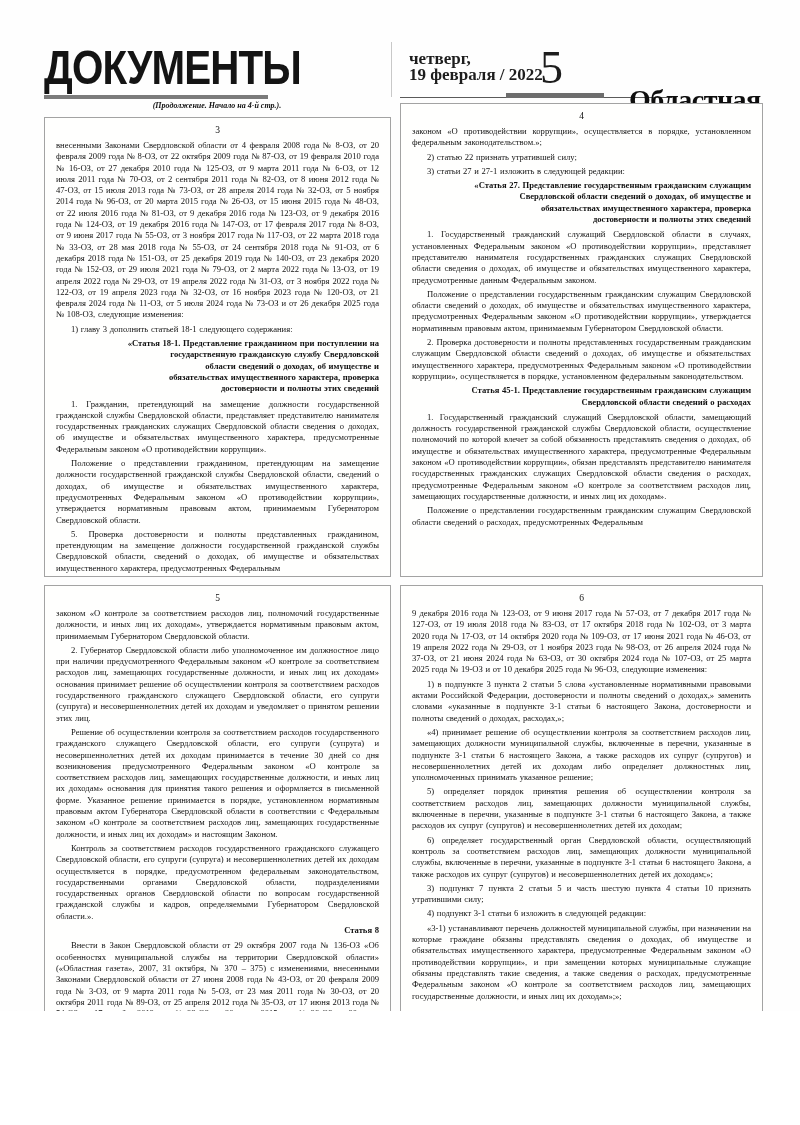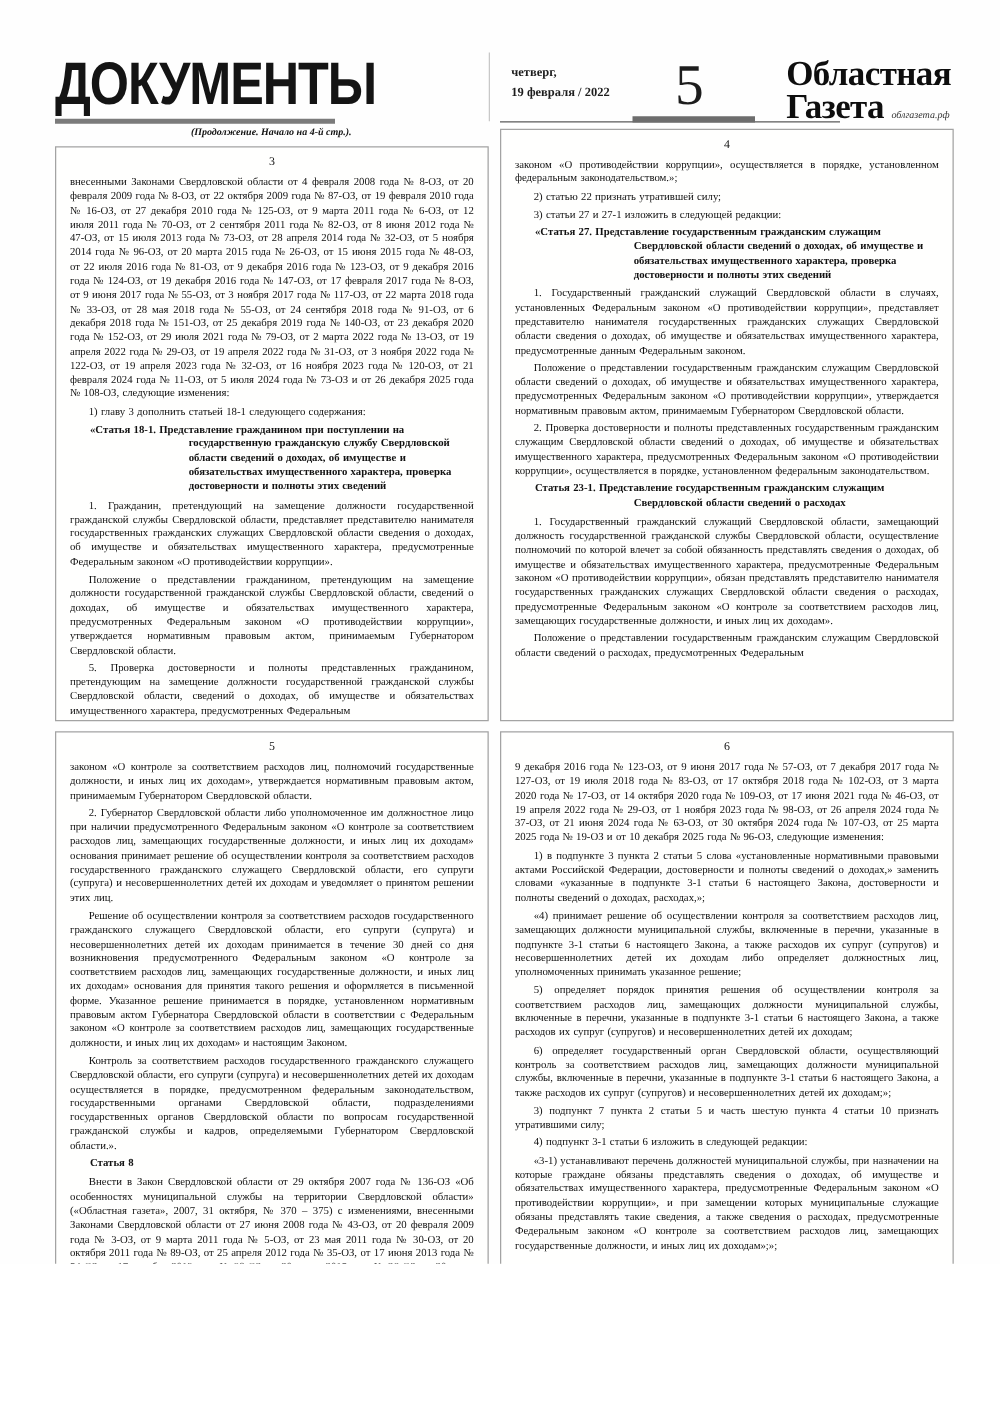--- a/index.html
+++ b/index.html
@@ -14,30 +14,30 @@
   .section-title {
     position:absolute; left:44px; top:44px; margin:0;
     font-family:"Liberation Sans", sans-serif; font-weight:700;
     font-size:48px; line-height:48px; letter-spacing:-1px; color:#141414;
     transform:scaleX(0.84); transform-origin:0 0; white-space:nowrap;
   }
   .title-underline { position:absolute; left:44px; top:95px; width:224px; height:4px; background:#7b7b7b; }
   .mast-divider { position:absolute; left:391px; top:42px; width:1px; height:55px; background:#c8c8c8; }
   .mast-date {
     position:absolute; left:409px; top:51px;
-    font-weight:700; font-size:10px; line-height:16px; color:#1d1d1d;
+    font-weight:700; font-size:17px; line-height:16px; color:#1d1d1d;
   }
   .date-rule { position:absolute; left:400px; top:97px; width:272px; height:1px; background:#5a5a5a; }
   .page-number {
     position:absolute; left:540px; top:44px;
     font-size:46px; line-height:48px; font-weight:400; color:#1d1d1d;
   }
   .page-number-bar { position:absolute; left:506px; top:93px; width:98px; height:5px; background:#6d6d6d; }
   .brand { position:absolute; left:629px; top:47px; font-weight:700; color:#0e0e0e; }
-  .brand-line1 { font-size:28px; line-height:26px; letter-spacing:-0.5px; }
+  .brand-line1 { font-size:28px; line-height:26px; letter-spacing:-0.5px;margin-top:40px; }
   .brand-line2 { font-size:28px; line-height:26px; letter-spacing:-0.5px; }
   .brand-site { font-size:8px; font-style:italic; font-weight:400; margin-left:6px; color:#333; letter-spacing:0; }
   .continuation-top {
     position:absolute; left:44px; top:101px; width:346px; text-align:center;
     font-size:8px; font-weight:700; font-style:italic; color:#111;
   }
 
   
   .doc-box {
     position:absolute; box-sizing:border-box; background:#fffffe;
@@ -45,21 +45,21 @@
   }
   .box3 { left:44px;  top:117px; width:347px; height:460px; }
   .box4 { left:400px; top:103px; width:363px; height:474px; }
   .box5 { left:44px;  top:585px; width:347px; height:468px; }
   .box6 { left:400px; top:585px; width:363px; height:459px; }
   .box-number { text-align:center; font-size:9.5px; line-height:12px; margin:1px 0 4px; color:#121212; }
   .box-body { font-size:8.6px; line-height:11.3px; text-align:justify; color:#121212; }
   .para { margin:0 0 3px; text-indent:15px; word-spacing:0.5px; }
   .para.flush { text-indent:0; }
   .para.heading {
-    font-weight:700; text-align:left;
+    font-weight:700; text-align:right;
     padding-left:95px; text-indent:-79px; margin:1px 0 4px;
   }
   .continuation-bottom {
     position:absolute; left:400px; top:1105px; width:363px; text-align:center;
     font-size:8px; font-weight:700; color:#111;
   }
 </style>
 </head>
 <body>
 
@@ -101,21 +101,21 @@
   <section class="doc-box box4">
     <div class="box-number">4</div>
     <div class="box-body">
         <p class="para flush">законом «О противодействии коррупции», осуществляется в порядке, установленном федеральным законодательством.»;</p>
         <p class="para indent">2) статью 22 признать утратившей силу;</p>
         <p class="para indent">3) статьи 27 и 27-1 изложить в следующей редакции:</p>
         <p class="para heading">«Статья 27. Представление государственным гражданским служащим Свердловской области сведений о доходах, об имуществе и обязательствах имущественного характера, проверка достоверности и полноты этих сведений</p>
         <p class="para indent">1. Государственный гражданский служащий Свердловской области в случаях, установленных Федеральным законом «О противодействии коррупции», представляет представителю нанимателя государственных гражданских служащих Свердловской области сведения о доходах, об имуществе и обязательствах имущественного характера, предусмотренные данным Федеральным законом.</p>
         <p class="para indent">Положение о представлении государственным гражданским служащим Свердловской области сведений о доходах, об имуществе и обязательствах имущественного характера, предусмотренных Федеральным законом «О противодействии коррупции», утверждается нормативным правовым актом, принимаемым Губернатором Свердловской области.</p>
         <p class="para indent">2. Проверка достоверности и полноты представленных государственным гражданским служащим Свердловской области сведений о доходах, об имуществе и обязательствах имущественного характера, предусмотренных Федеральным законом «О противодействии коррупции», осуществляется в порядке, установленном федеральным законодательством.</p>
-        <p class="para heading">Статья 23-1. Представление государственным гражданским служащим Свердловской области сведений о расходах</p>
+        <p class="para heading">Статья 45-1. Представление государственным гражданским служащим Свердловской области сведений о расходах</p>
         <p class="para indent">1. Государственный гражданский служащий Свердловской области, замещающий должность государственной гражданской службы Свердловской области, осуществление полномочий по которой влечет за собой обязанность представлять сведения о доходах, об имуществе и обязательствах имущественного характера, предусмотренные Федеральным законом «О противодействии коррупции», обязан представлять представителю нанимателя государственных гражданских служащих Свердловской области сведения о расходах, предусмотренные Федеральным законом «О контроле за соответствием расходов лиц, замещающих государственные должности, и иных лиц их доходам».</p>
         <p class="para indent">Положение о представлении государственным гражданским служащим Свердловской области сведений о расходах, предусмотренных Федеральным</p>
       </div>
   </section>
 
   <section class="doc-box box5">
     <div class="box-number">5</div>
     <div class="box-body">
         <p class="para flush">законом «О контроле за соответствием расходов лиц, полномочий государственные должности, и иных лиц их доходам», утверждается нормативным правовым актом, принимаемым Губернатором Свердловской области.</p>
         <p class="para indent">2. Губернатор Свердловской области либо уполномоченное им должностное лицо при наличии предусмотренного Федеральным законом «О контроле за соответствием расходов лиц, замещающих государственные должности, и иных лиц их доходам» основания принимает решение об осуществлении контроля за соответствием расходов государственного гражданского служащего Свердловской области, его супруги (супруга) и несовершеннолетних детей их доходам и уведомляет о принятом решении этих лиц.</p>

